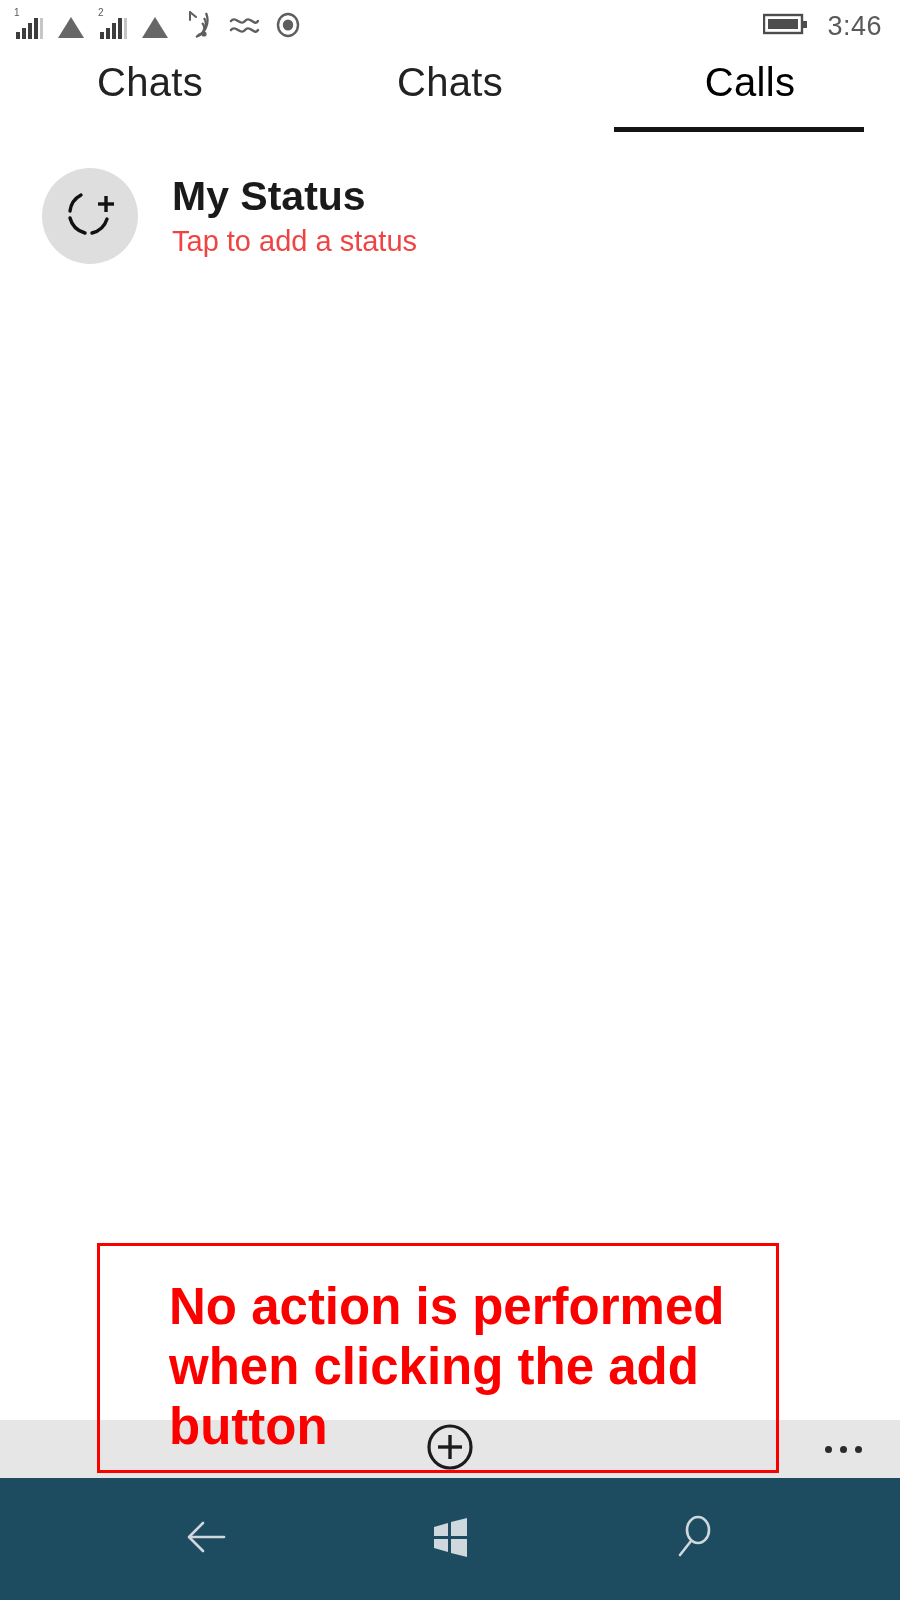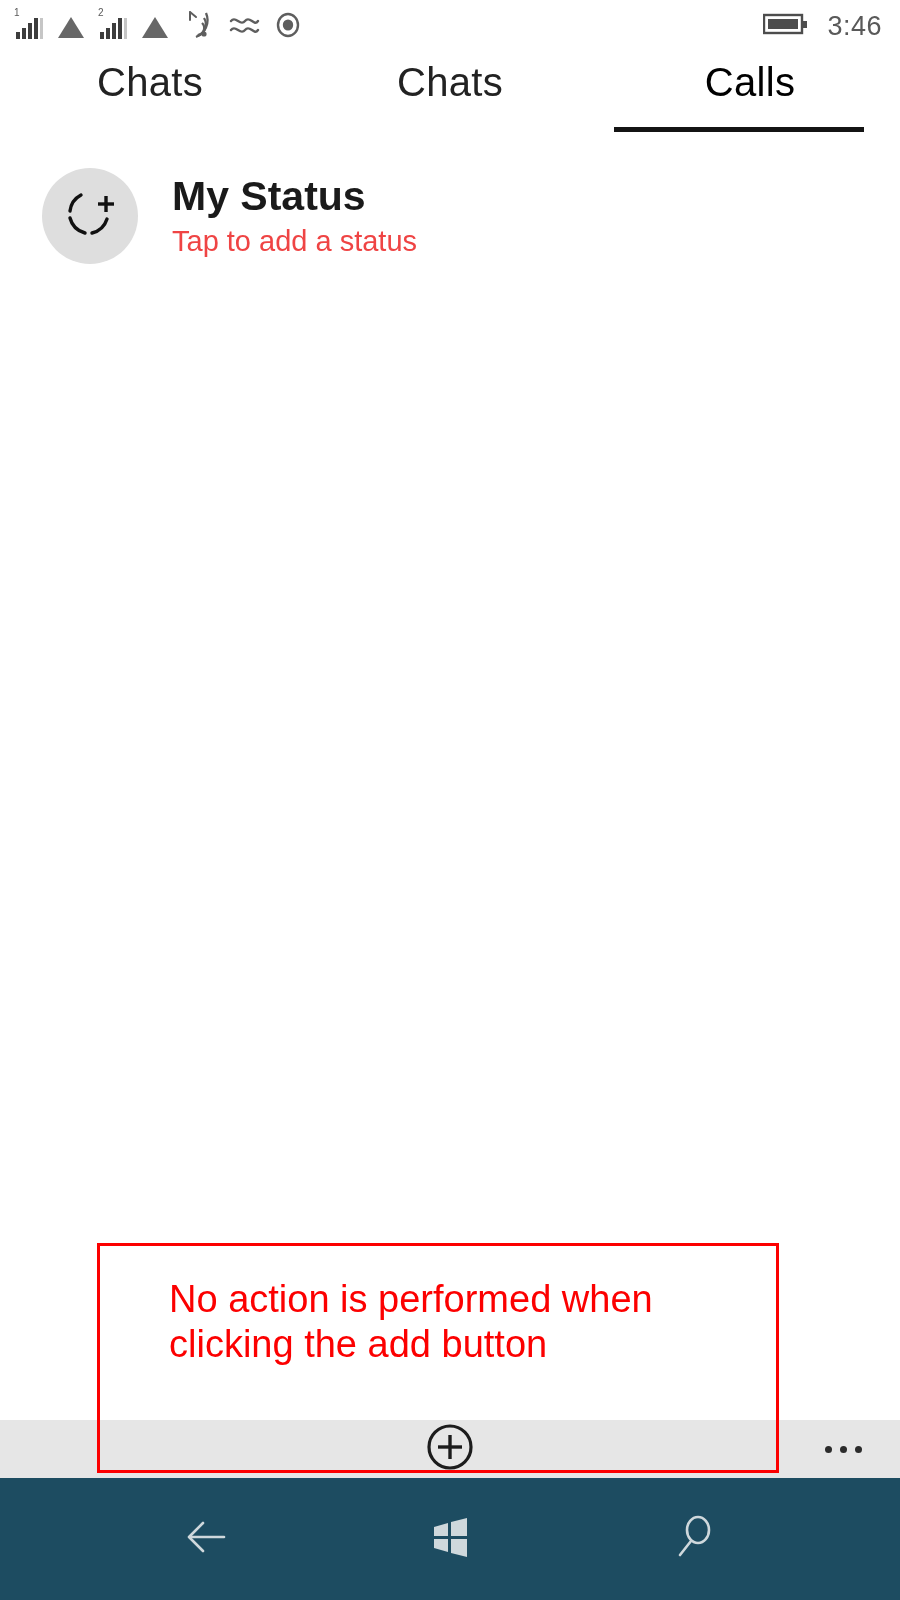--- a/index.html
+++ b/index.html
@@ -196,22 +196,22 @@
     border: 3px solid #fc0000;
     background: transparent;
     pointer-events: none;
   }
   .annotation-text {
     position: absolute;
     left: 169px;
     top: 1277px;
     width: 580px;
     color: #fc0000;
-    font-size: 38px;
-    font-weight: 400;
+    font-size: 51px;
+    font-weight: 700;
     line-height: 1.18;
     font-family: "Liberation Sans", sans-serif;
   }
 </style>
 </head>
 <body>
 
 <div id="app">
 
   <div class="status-bar">

